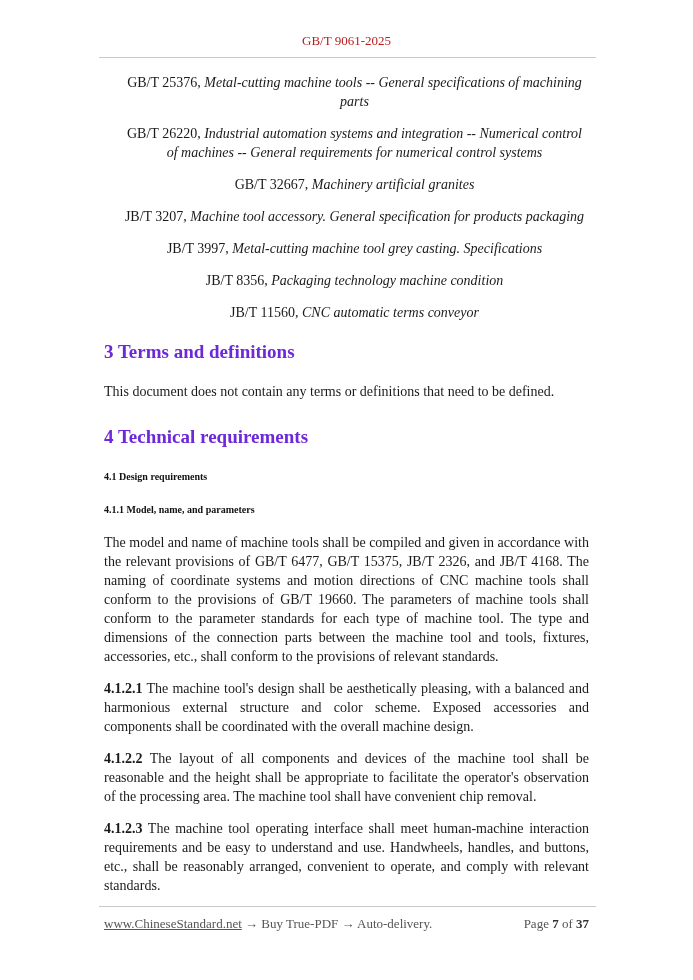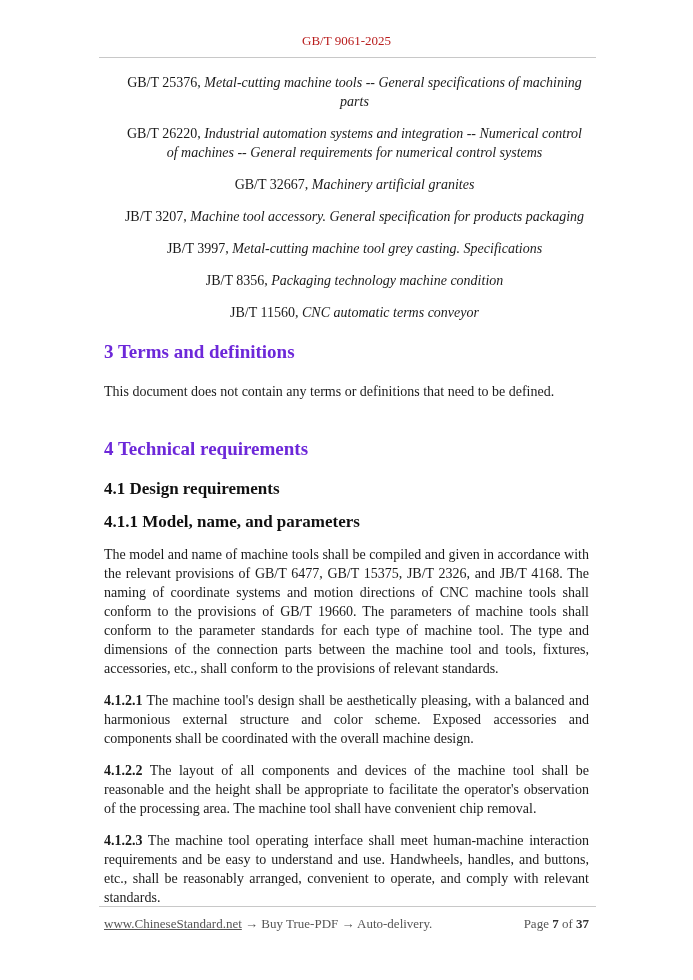--- a/index.html
+++ b/index.html
@@ -7,21 +7,21 @@
          font-family: "Liberation Serif", "DejaVu Serif", serif; color: #1a1a1a; }
   .page-header { position: absolute; top: 33px; left: 0; width: 693px; text-align: center;
                  font-size: 13px; color: #b91c1c; }
   .header-rule { position: absolute; top: 57px; left: 99px; width: 497px; height: 0;
                  border-top: 1px solid #c8c8c8; }
   .content { position: absolute; top: 73px; left: 104px; width: 485px; }
   .ref { margin: 0 0 13px 16px; font-size: 14px; line-height: 19px; }
   .ref .title { font-style: italic; }
   .ref-list { margin-bottom: 18px; text-align: center; }
   h2 { font-size: 19px; font-weight: bold; margin: 0 0 18px 0; line-height: 24px; color: #6d28d9; }
-  h3 { font-size: 17px; font-weight: bold; margin: 0 0 14px 0; line-height: 19px; color: #111; }
+  h3 { font-size: 10px; font-weight: bold; margin: 0 0 14px 0; line-height: 19px; color: #111; }
   p.body { font-size: 14px; line-height: 19px; margin: 0 0 13px 0; text-align: justify; }
   p.body b { font-weight: bold; margin-top: 32px; }
   .footer-rule { position: absolute; top: 906px; left: 99px; width: 497px; height: 0;
                  border-top: 1px solid #c8c8c8; }
   .footer { position: absolute; top: 916px; left: 104px; width: 485px; font-size: 13px; color: #555;
             display: flex; justify-content: space-between; text-align: right; }
   .footer .link { text-decoration: underline; color: #555; }
   .footer .num { font-weight: bold; color: #333; }
 </style>
 </head>
@@ -35,21 +35,21 @@
     <p class="ref"><span>GB/T 25376,</span> <span class="title">Metal-cutting machine tools -- General specifications of machining parts</span></p>
     <p class="ref"><span>GB/T 26220,</span> <span class="title">Industrial automation systems and integration -- Numerical control of machines -- General requirements for numerical control systems</span></p>
     <p class="ref"><span>GB/T 32667,</span> <span class="title">Machinery artificial granites</span></p>
     <p class="ref"><span>JB/T 3207,</span> <span class="title">Machine tool accessory. General specification for products packaging</span></p>
     <p class="ref"><span>JB/T 3997,</span> <span class="title">Metal-cutting machine tool grey casting. Specifications</span></p>
     <p class="ref"><span>JB/T 8356,</span> <span class="title">Packaging technology machine condition</span></p>
     <p class="ref"><span>JB/T 11560,</span> <span class="title">CNC automatic terms conveyor</span></p>
   </div>
 
   <h2>3 Terms and definitions</h2>
-  <p class="body" style="margin-bottom:36px">This document does not contain any terms or definitions that need to be defined.</p>
+  <p class="body" style="margin-bottom:24px">This document does not contain any terms or definitions that need to be defined.</p>
 
   <h2>4 Technical requirements</h2>
   <h3>4.1 Design requirements</h3>
   <h3>4.1.1 Model, name, and parameters</h3>
   <p class="body">The model and name of machine tools shall be compiled and given in accordance with the relevant provisions of GB/T 6477, GB/T 15375, JB/T 2326, and JB/T 4168. The naming of coordinate systems and motion directions of CNC machine tools shall conform to the provisions of GB/T 19660. The parameters of machine tools shall conform to the parameter standards for each type of machine tool. The type and dimensions of the connection parts between the machine tool and tools, fixtures, accessories, etc., shall conform to the provisions of relevant standards.</p>
 
   <p class="body"><b>4.1.2.1</b><span> The machine tool's design shall be aesthetically pleasing, with a balanced and harmonious external structure and color scheme. Exposed accessories and components shall be coordinated with the overall machine design.</span></p>
   <p class="body"><b>4.1.2.2</b><span> The layout of all components and devices of the machine tool shall be reasonable and the height shall be appropriate to facilitate the operator's observation of the processing area. The machine tool shall have convenient chip removal.</span></p>
   <p class="body"><b>4.1.2.3</b><span> The machine tool operating interface shall meet human-machine interaction requirements and be easy to understand and use. Handwheels, handles, and buttons, etc., shall be reasonably arranged, convenient to operate, and comply with relevant standards.</span></p>
 </div>

